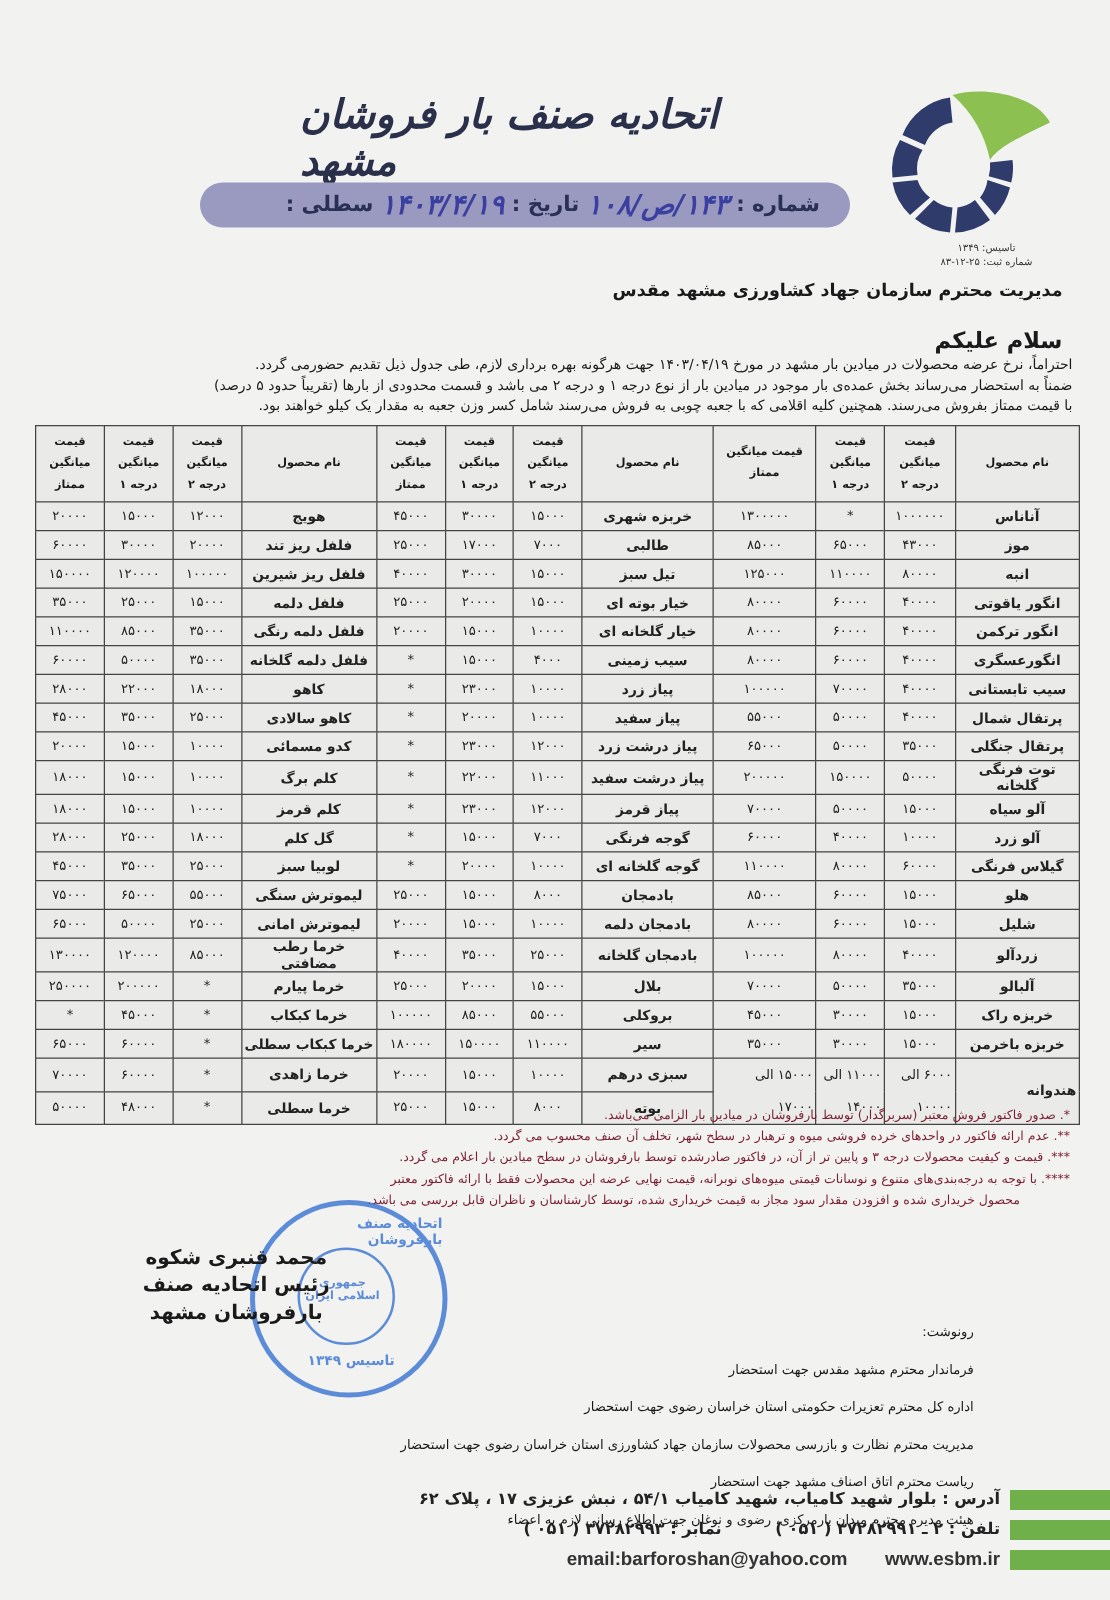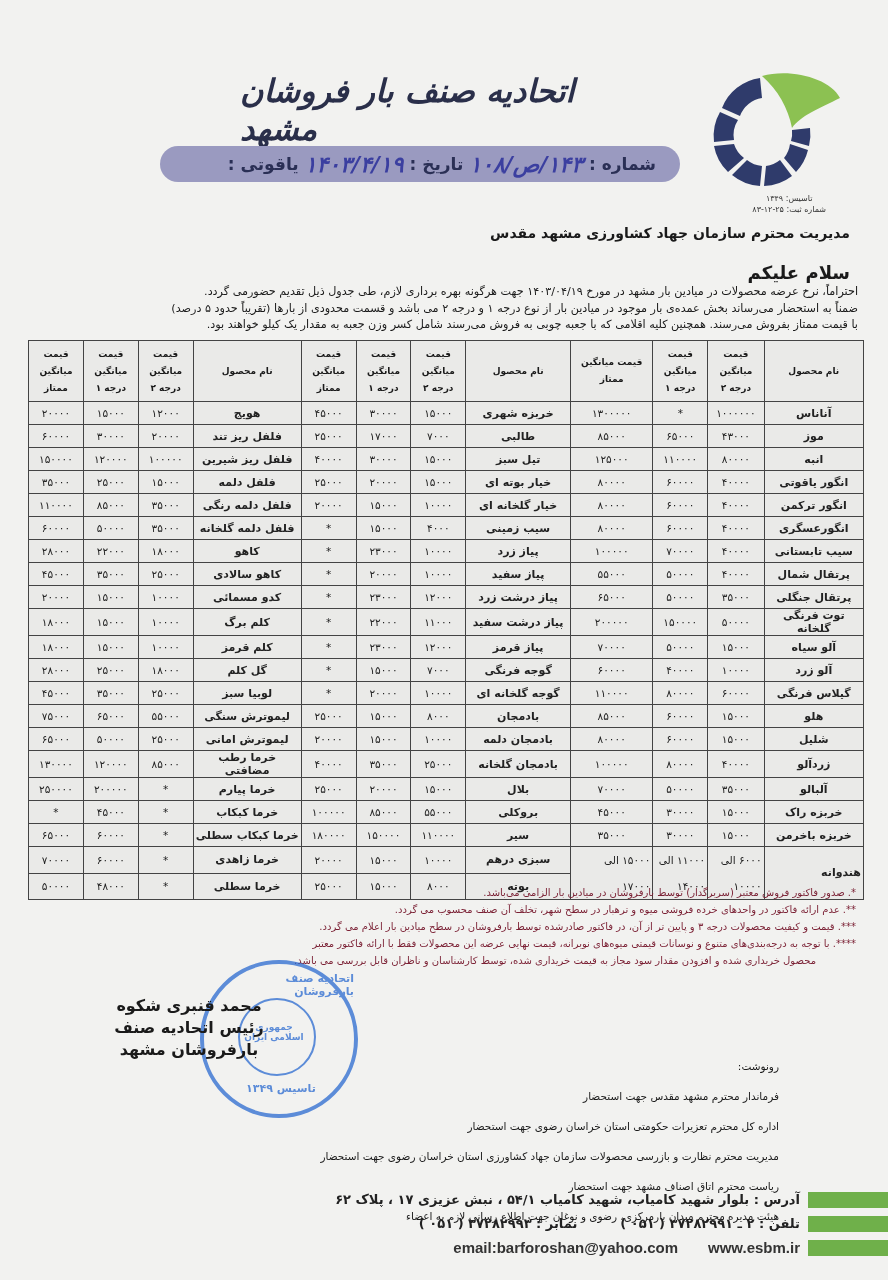--- a/index.html
+++ b/index.html
@@ -52,21 +52,21 @@
   <div>شماره ثبت: ۲۵-۱۲-۸۳</div>
 </div>
 
 <div class="org-title">اتحادیه صنف بار فروشان مشهد</div>
 
 <div class="ref-bar">
   <span>شماره :</span>
   <span class="hand">۱۴۳/ص/۱۰۸</span>
   <span>تاریخ :</span>
   <span class="hand">۱۴۰۳/۴/۱۹</span>
-  <span>یاقوتی :</span>
+  <span>سطلی :</span>
 </div>
 
 <div class="recipient">مدیریت محترم سازمان جهاد کشاورزی مشهد مقدس</div>
 <div class="greeting">سلام علیکم</div>
 
 <div class="intro">
   <p>احتراماً، نرخ عرضه محصولات در میادین بار مشهد در مورخ ۱۴۰۳/۰۴/۱۹ جهت هرگونه بهره برداری لازم، طی جدول ذیل تقدیم حضورمی گردد.</p>
   <p>ضمناً به استحضار می‌رساند بخش عمده‌ی بار موجود در میادین بار از نوع درجه ۱ و درجه ۲ می باشد و قسمت محدودی از بارها (تقریباً حدود ۵ درصد)</p>
   <p>با قیمت ممتاز بفروش می‌رسند. همچنین کلیه اقلامی که با جعبه چوبی به فروش می‌رسند شامل کسر وزن جعبه به مقدار یک کیلو خواهند بود.</p>
 </div>

